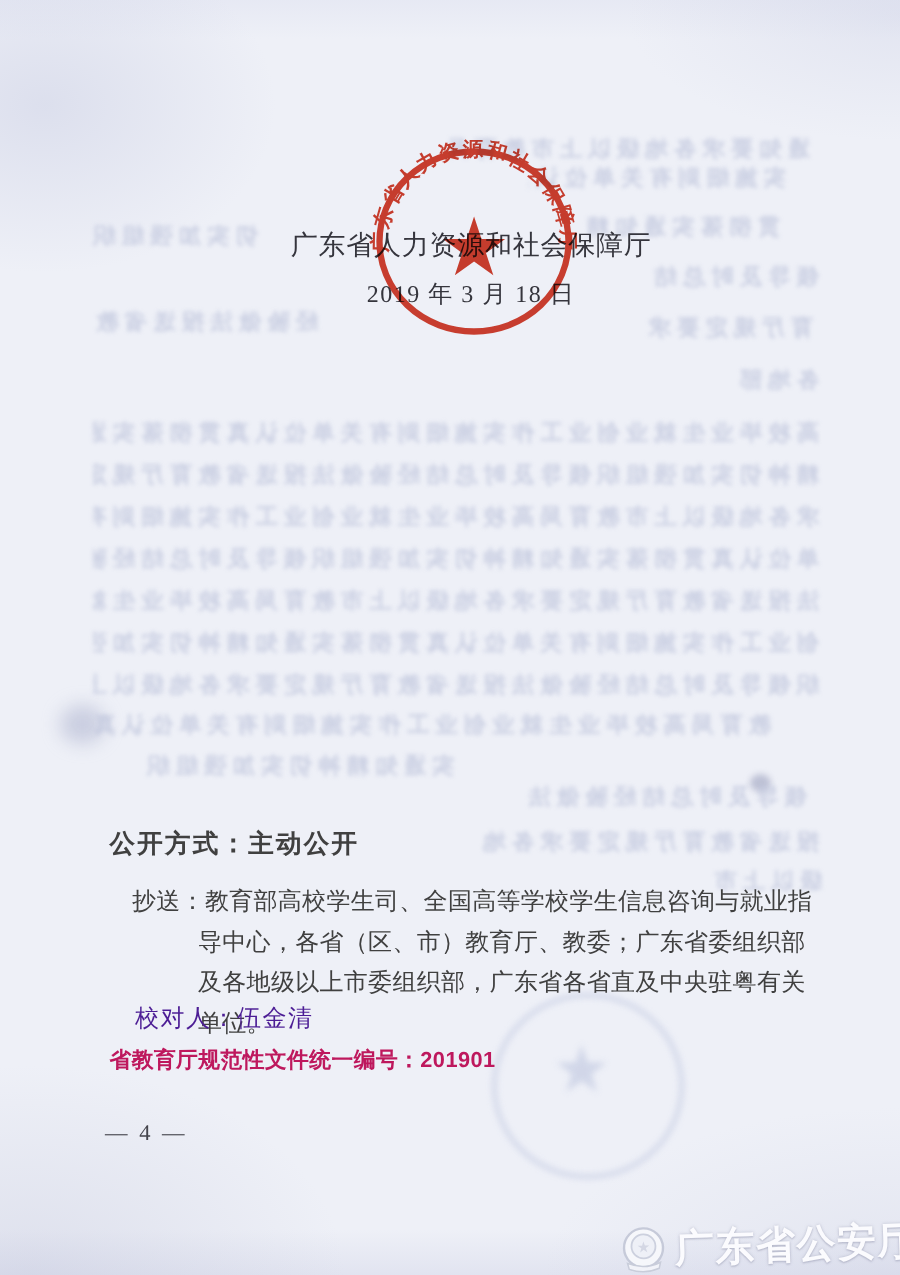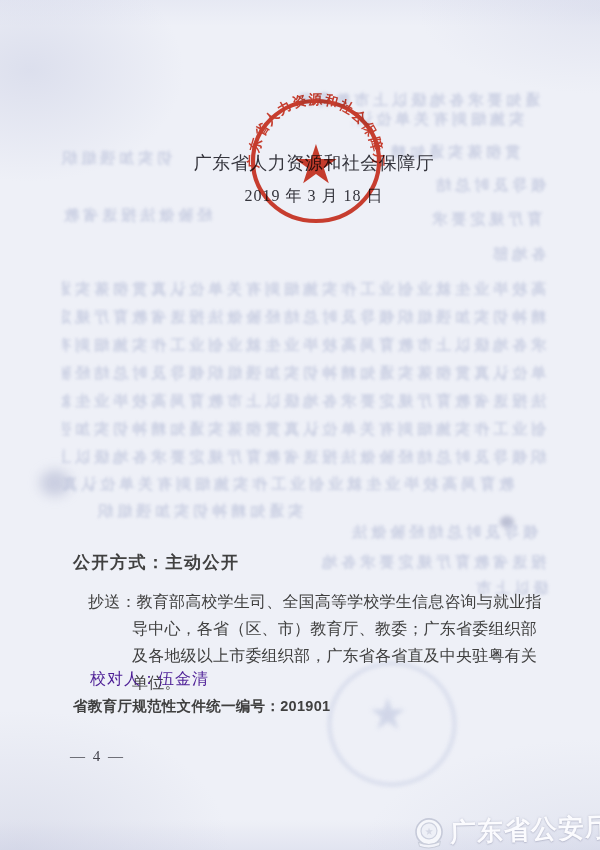--- a/index.html
+++ b/index.html
@@ -55,21 +55,21 @@
     position:absolute;left:88px;top:588px;width:458px;
     font-size:16px;line-height:27px;letter-spacing:.2px;color:#404040;
   }
   #cc-block .hang{padding-left:44px;text-indent:-44px;}
   #proofreader-line{
     position:absolute;left:90px;top:669px;font-size:16px;letter-spacing:1px;color:#4c1d95;
   }
   #serial-line{
     position:absolute;left:73px;top:697px;
     font-family:"Liberation Sans","DejaVu Sans",sans-serif;
-    font-weight:bold;font-size:14.5px;letter-spacing:.3px;color:#404040;
+    font-weight:bold;font-size:14.5px;letter-spacing:.3px;color:#be185d;
   }
   #page-number{
     position:absolute;left:70px;top:748px;font-size:15px;letter-spacing:2px;color:#44444c;
   }
   
   #seal{
     position:absolute;left:238px;top:86px;width:156px;height:150px;
     mix-blend-mode:multiply;opacity:.92;
   }
   

